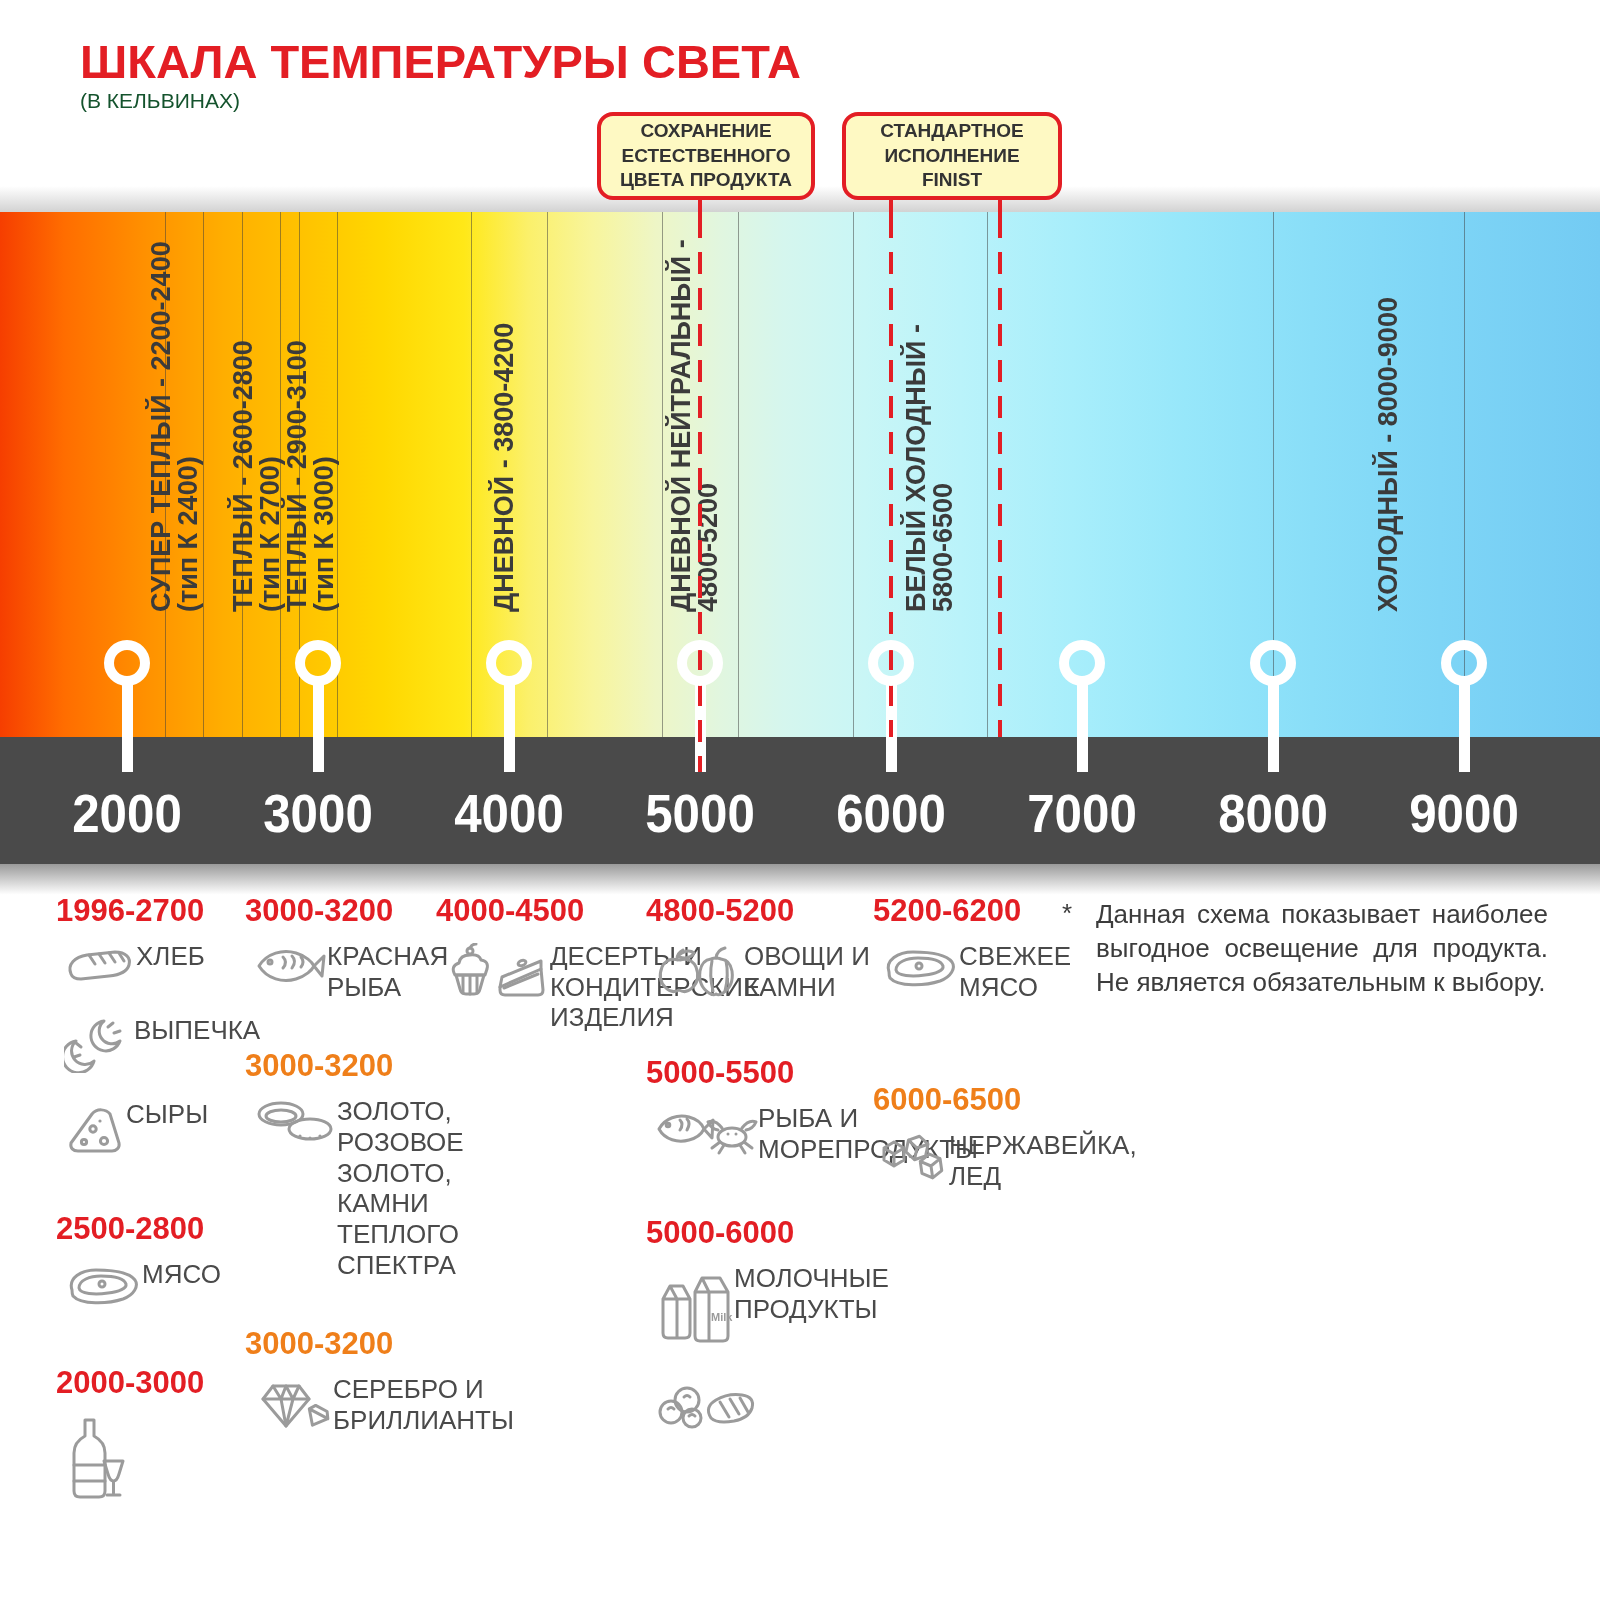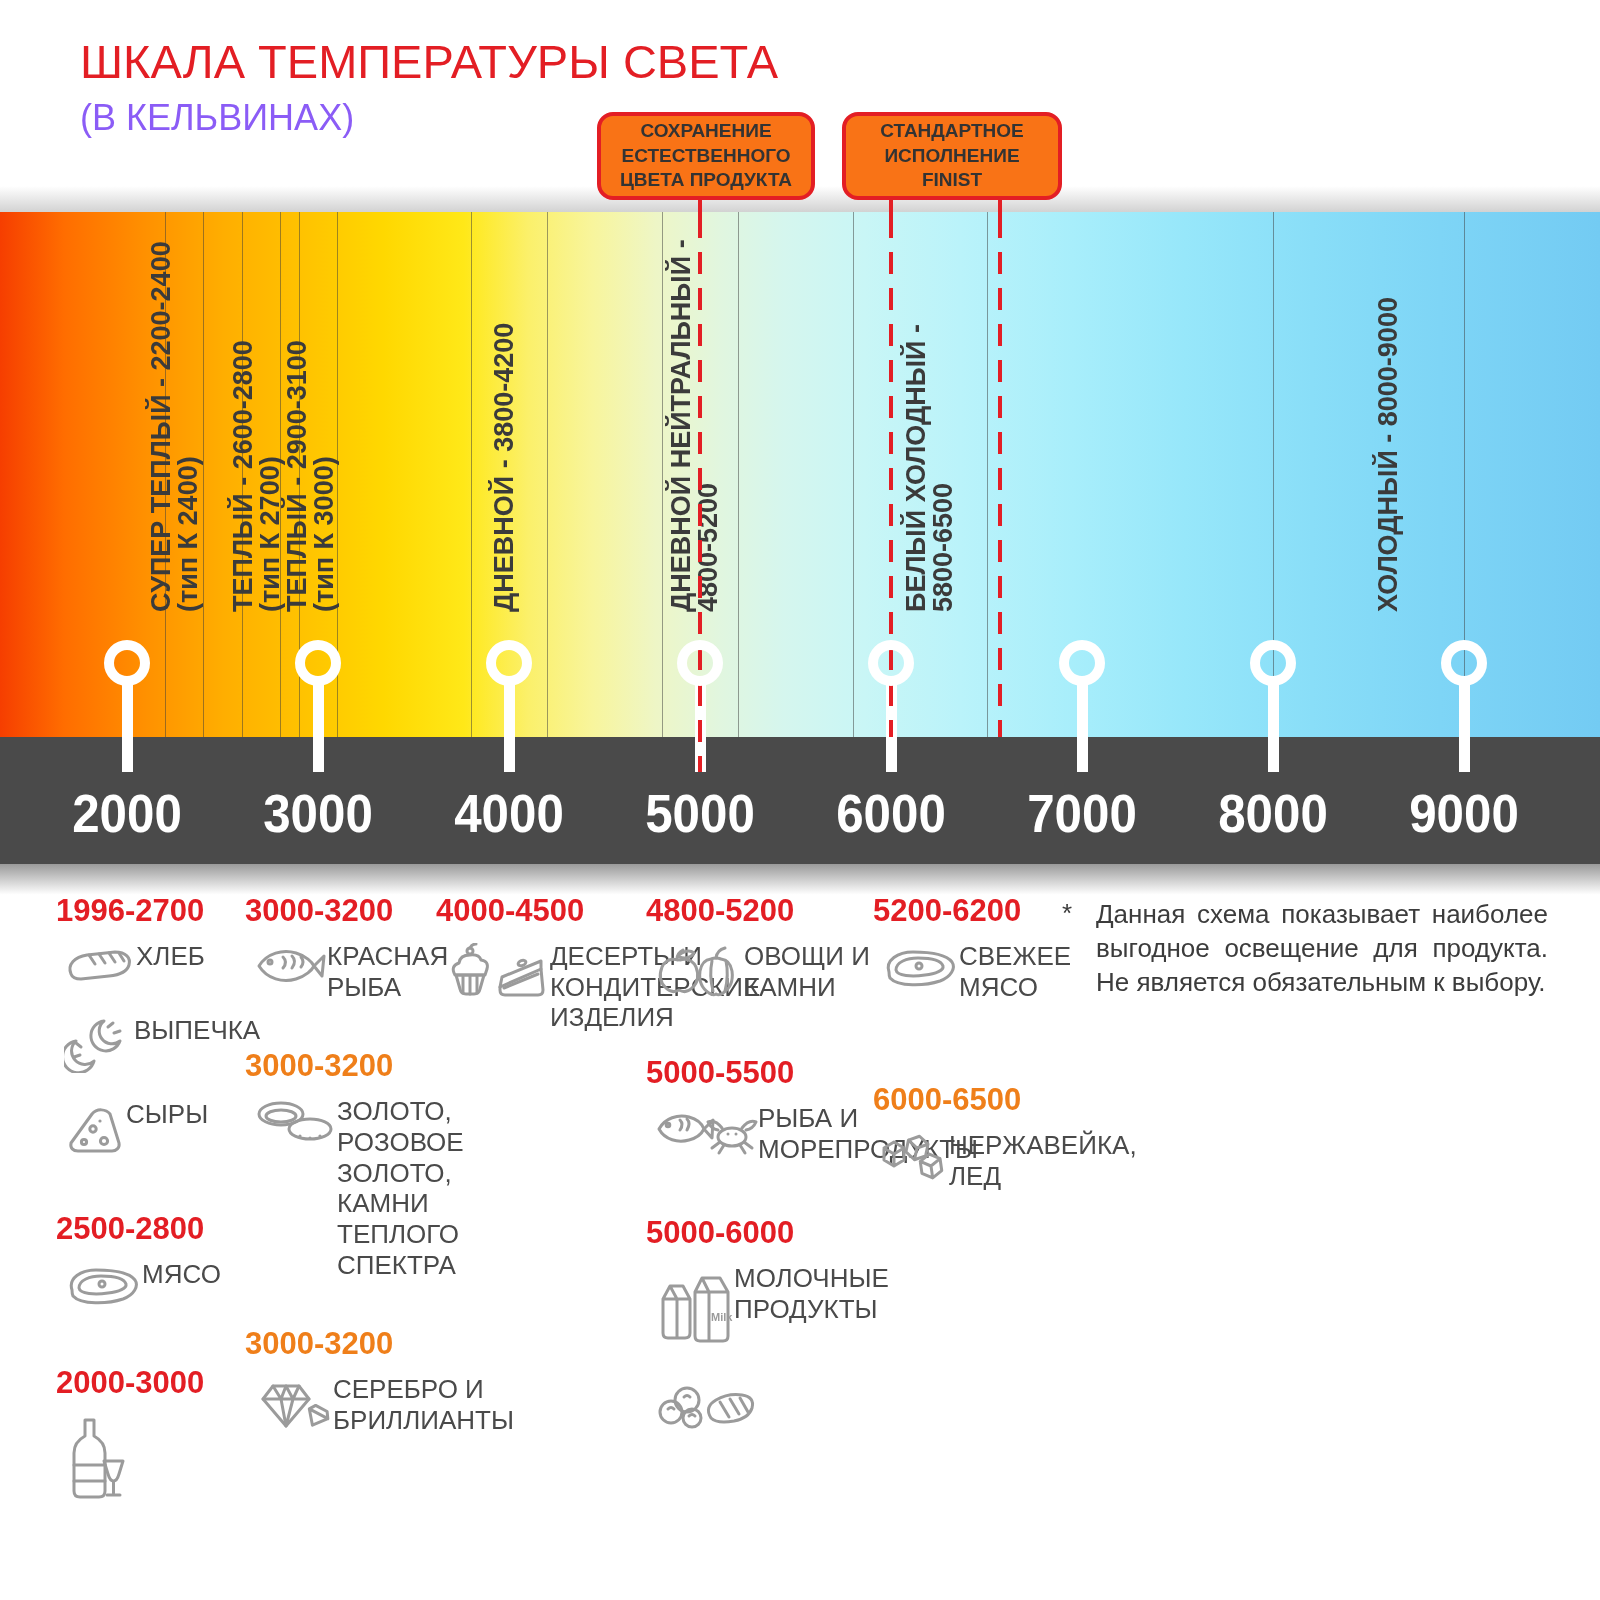--- a/index.html
+++ b/index.html
@@ -1,35 +1,35 @@
 <!DOCTYPE html>
 <html><head>
 <meta charset="utf-8">
 <style>
   html,body{margin:0;padding:0;background:#fff;}
   .stage{position:relative;width:1600px;height:1600px;background:#fff;overflow:hidden;
          font-family:"Liberation Sans","DejaVu Sans",sans-serif;}
   
   .hdr{position:absolute;left:80px;top:34px;}
-  .title{font-size:47px;font-weight:normal;color:#e31e24;letter-spacing:0;}
-  .subtitle{font-size:36px;color:#8b5cf6;margin-top:8px;}
+  .title{font-size:47px;font-weight:bold;color:#e31e24;letter-spacing:0;}
+  .subtitle{font-size:21px;color:#14532d;}
   
   .band-top{position:absolute;left:0;top:186px;width:1600px;height:26px;
             background:linear-gradient(#ffffff,#d2d2d2);}
   .spectrum{position:absolute;left:0;top:212px;width:1600px;height:525px;
     background:linear-gradient(90deg,#f63e00 0%,#ff6d00 4%,#ff9000 9%,#ffae00 14%,
     #ffc300 19%,#ffd800 24%,#ffe818 29%,#fbf06a 33%,#f8f59c 37%,#eef6c6 41%,
     #e1f6df 45%,#d5f6ee 49%,#c9f6f6 54%,#baf3fa 60%,#a8eefb 67%,#97e7fa 74%,
     #89def8 82%,#7ed5f6 90%,#73cbf3 100%);z-index:1;}
   .vline{position:absolute;top:0;width:1px;height:525px;background:rgba(60,60,60,.5);}
   .axisbar{position:absolute;left:0;top:737px;width:1600px;height:127px;background:#4a4a4a;z-index:2;}
   .band-bottom{position:absolute;left:0;top:864px;width:1600px;height:36px;
                background:linear-gradient(#9a9a9a,#ffffff 85%);}
   
-  .callout{position:absolute;background:#f97316;border:4px solid #e31e24;border-radius:16px;
+  .callout{position:absolute;background:#fef9c3;border:4px solid #e31e24;border-radius:16px;
            display:flex;align-items:center;justify-content:center;text-align:center;
            font-size:19px;font-weight:bold;color:#333;line-height:1.3;white-space:pre-line;z-index:6;}
   .c1{left:597px;top:112px;width:210px;height:80px;}
   .c2{left:842px;top:112px;width:212px;height:80px;}
   
   .rcap{position:absolute;width:4px;background:#e31e24;z-index:4;}
   .rdash{position:absolute;width:4px;z-index:4;
     background:repeating-linear-gradient(to bottom,#e31e24 0 22px,transparent 22px 36px);}
   
   .zone{position:absolute;top:612px;transform-origin:0 0;transform:rotate(-90deg);

